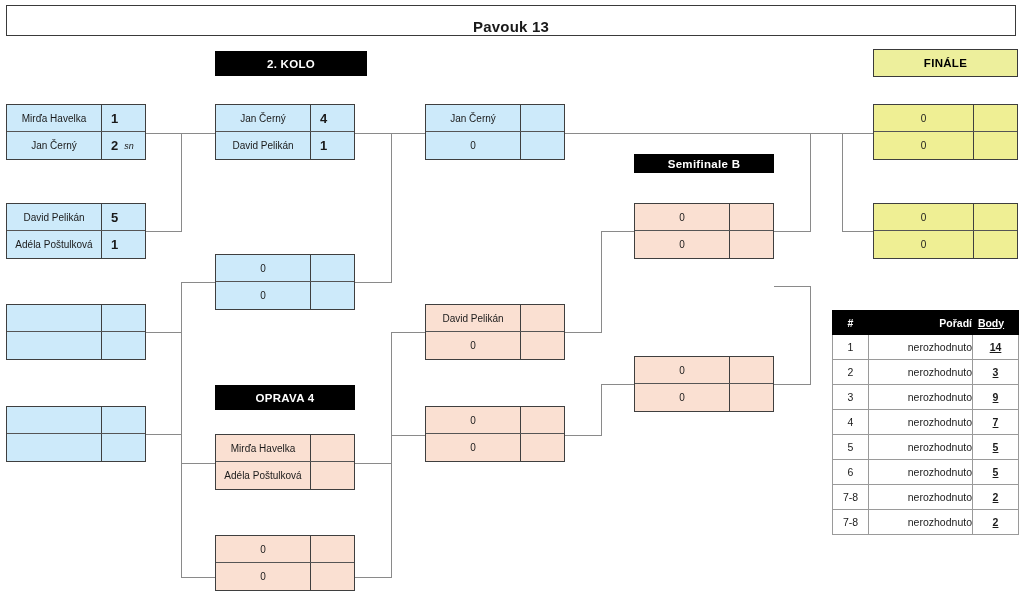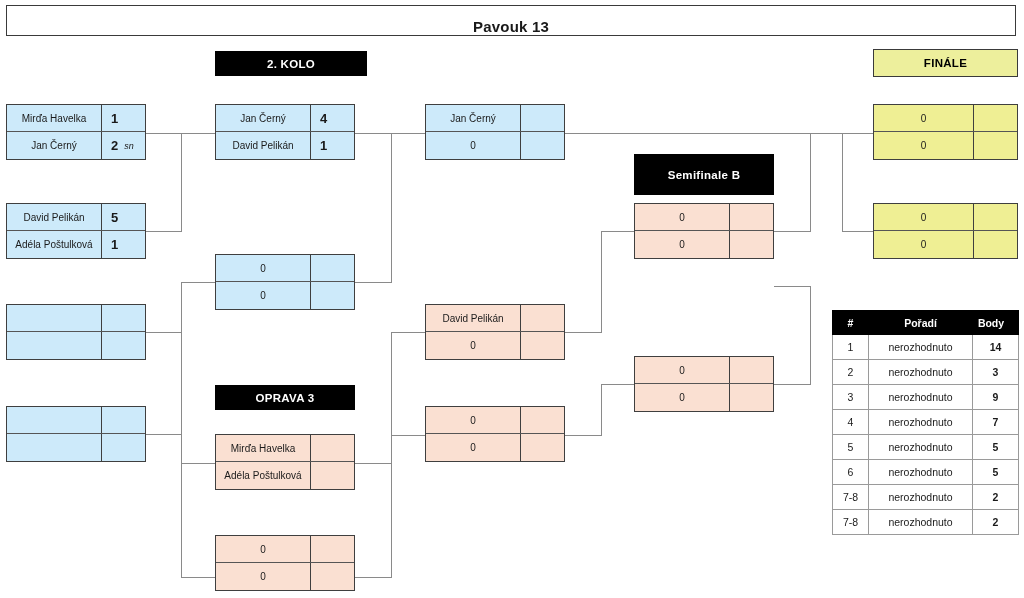--- a/index.html
+++ b/index.html
@@ -144,37 +144,37 @@
   }
   .standings thead th {
     background: #000000;
     color: #ffffff;
     font-weight: bold;
     border: 1px solid #000000;
     height: 24px;
   }
   .standings tbody td { background: #ffffff; }
   .standings .c-rank  { width: 36px; }
-  .standings .c-name  { width: 104px; }
-  .standings .c-pts   { width: 46px; font-weight: bold; }
+  .standings .c-name  { width: 104px; text-align: right; }
+  .standings .c-pts   { width: 46px; font-weight: bold; text-decoration: underline; }
   .standings thead .c-pts { text-indent: -9px; }
 </style>
 </head>
 <body>
 
 <div id="stage">
 
   <div class="title-bar">
     <span>Pavouk 13</span>
   </div>
 
   <div class="round-head" style="left:215px; top:51px; width:152px; height:25px;">2. KOLO</div>
   <div class="round-head yellow" style="left:873px; top:49px; width:145px; height:28px;">FINÁLE</div>
-  <div class="round-head" style="left:634px; top:154px; width:140px; height:41px;">Semifinale B</div>
-  <div class="round-head" style="left:215px; top:385px; width:140px; height:25px;">OPRAVA 3</div>
+  <div class="round-head" style="left:634px; top:154px; width:140px; height:19px;">Semifinale B</div>
+  <div class="round-head" style="left:215px; top:385px; width:140px; height:25px;">OPRAVA 4</div>
 
   <div class="ln h" style="left:146px; top:133px; width:36px;"></div>
   <div class="ln h" style="left:146px; top:231px; width:36px;"></div>
   <div class="ln v" style="left:181px; top:133px; height:98px;"></div>
   <div class="ln h" style="left:181px; top:133px; width:34px;"></div>
 
   <div class="ln h" style="left:146px; top:332px; width:36px;"></div>
   <div class="ln h" style="left:146px; top:434px; width:36px;"></div>
   <div class="ln v" style="left:181px; top:282px; height:295px;"></div>
   <div class="ln h" style="left:181px; top:282px; width:34px;"></div>

